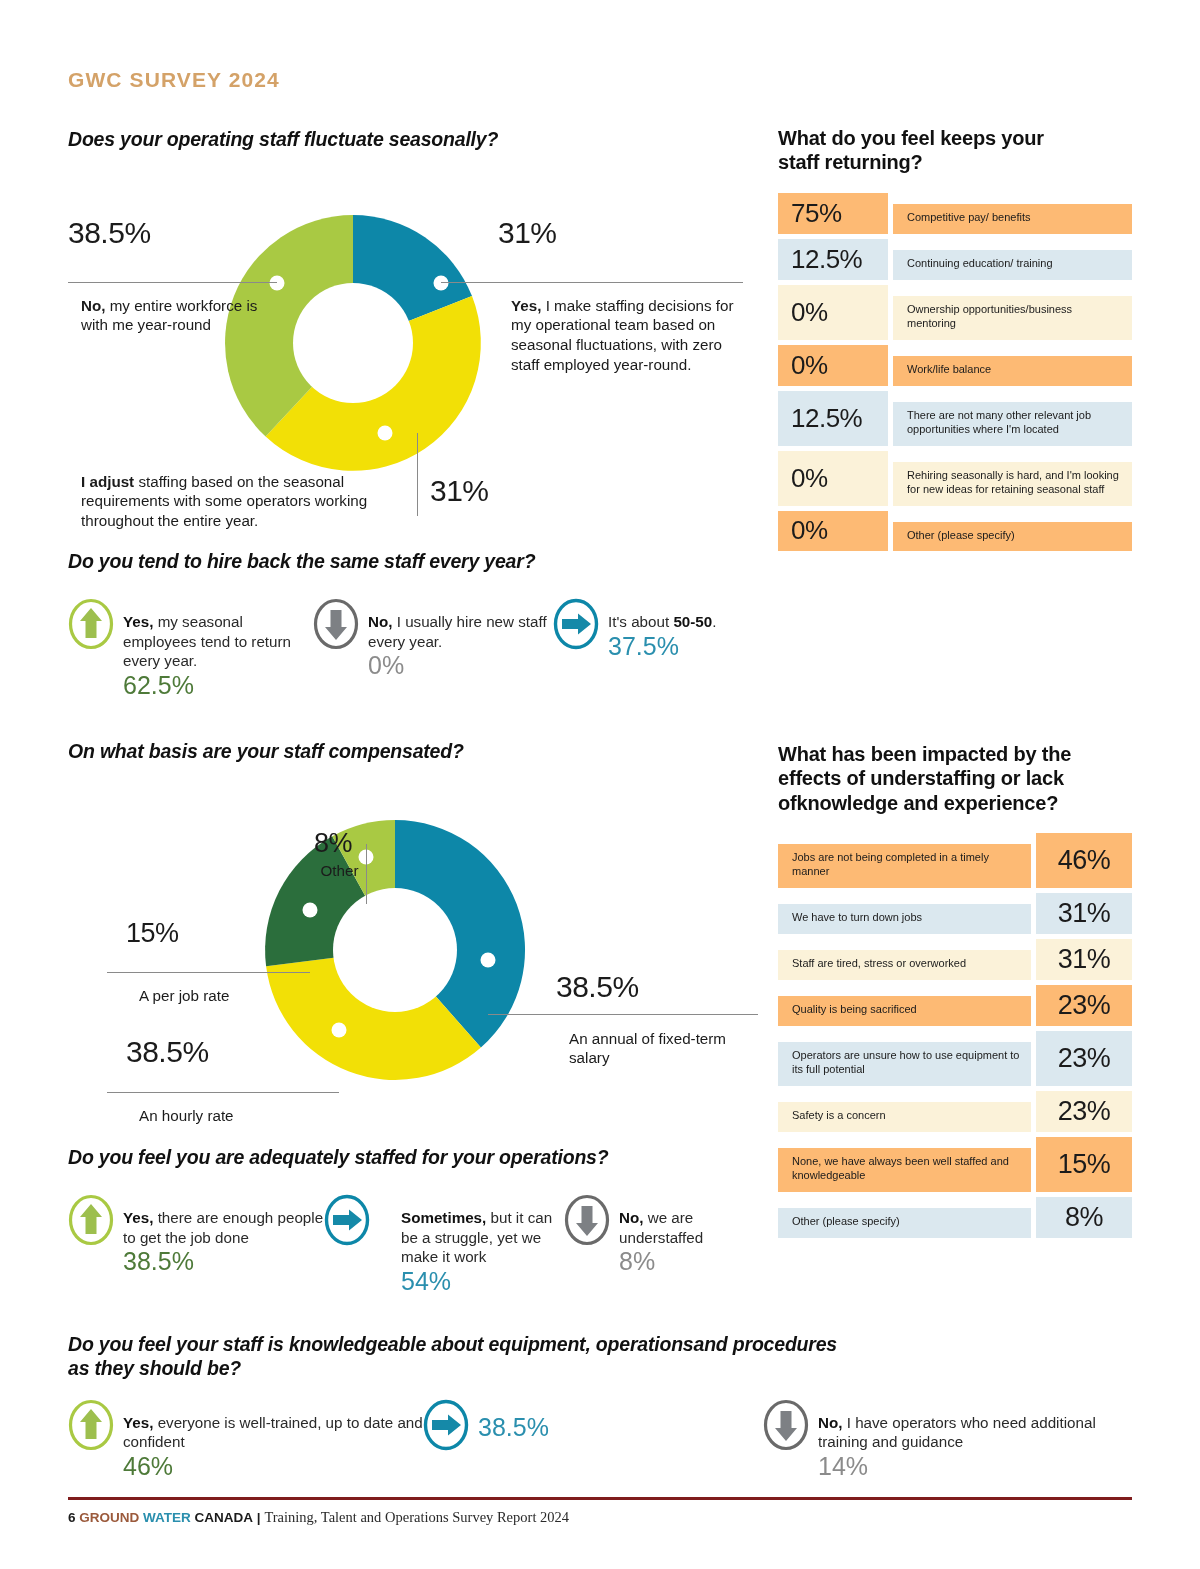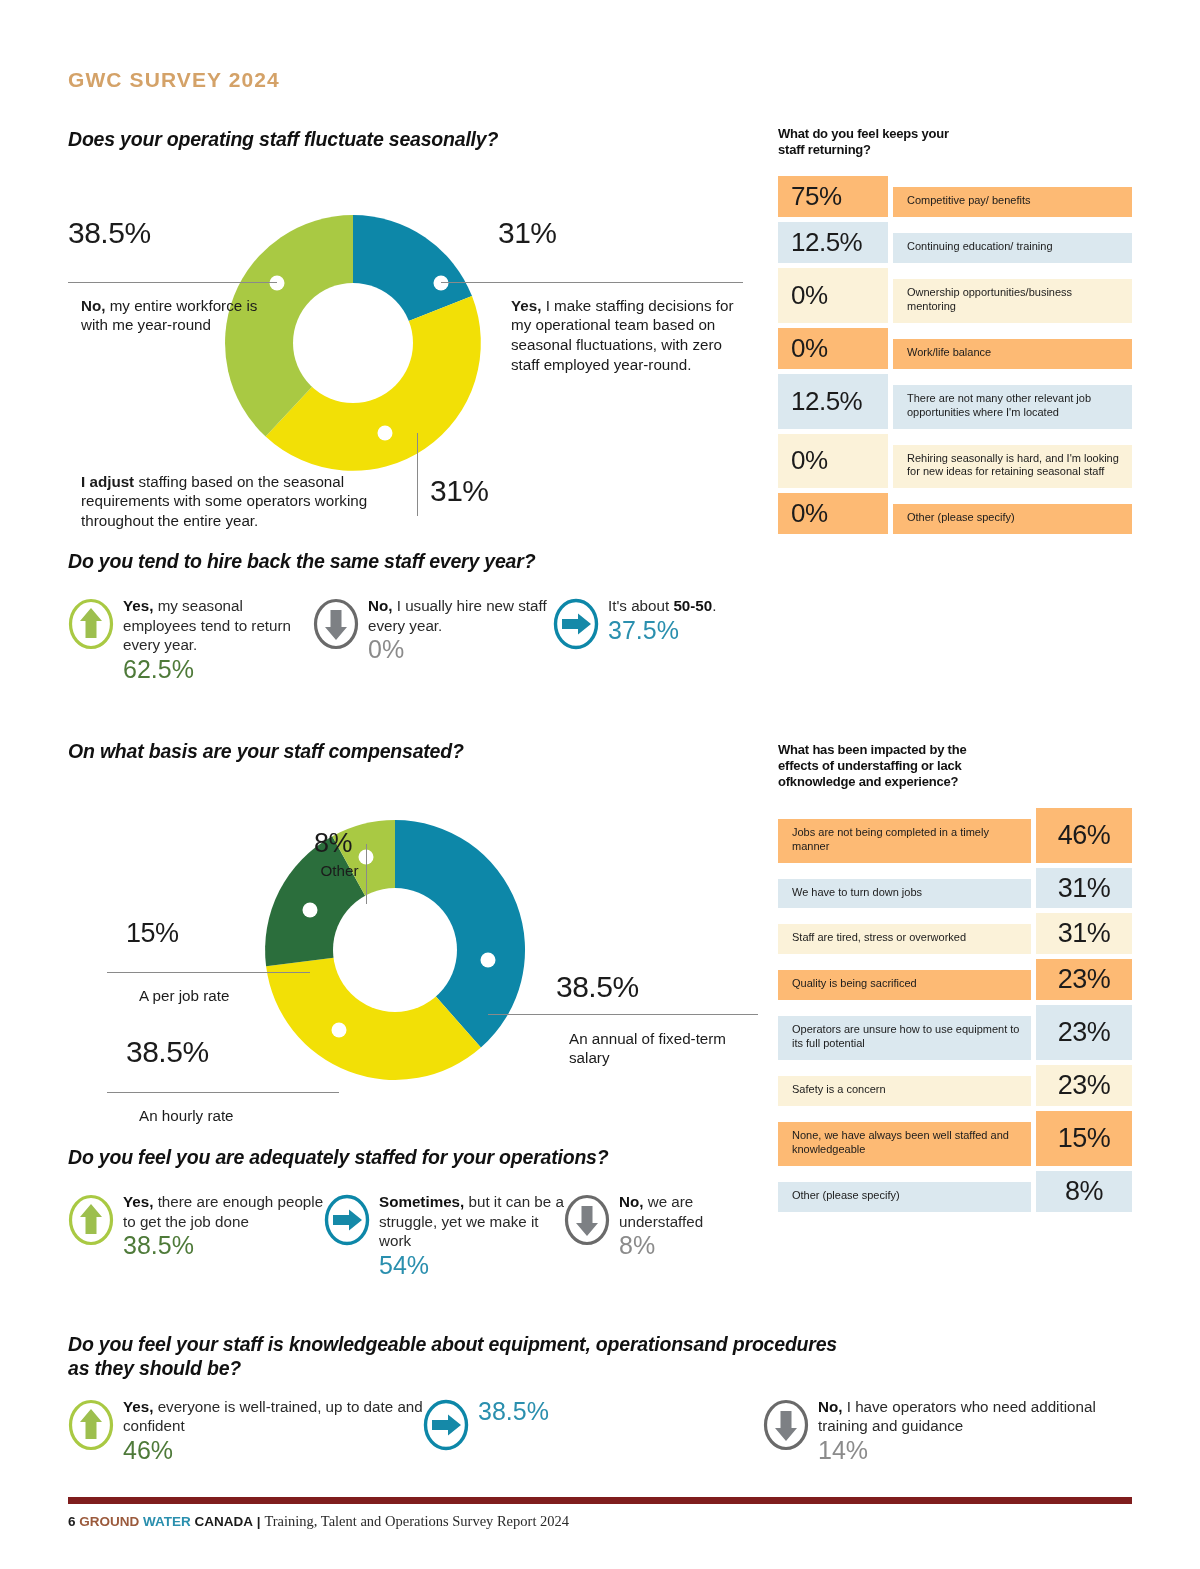--- a/index.html
+++ b/index.html
@@ -38,29 +38,29 @@
   }
   .lbl .pct.small { font-size: 27px; }
   .lbl .desc {
     font-size: 15.2px; line-height: 1.29; color: #1b1b1b; margin-top: 4px; margin-left: 13px;
   }
   .lbl .desc b { font-weight: bold; }
   .rule { position: absolute; height: 1px; background: #8a8a8a; }
   .vrule { position: absolute; width: 1px; background: #8a8a8a; }
   .aitem { display: flex; align-items: flex-start; }
   .aicon { flex: 0 0 auto; margin-right: 9px; margin-top: 2px; }
-  .atext { font-size: 15.2px; line-height: 1.30; color: #2a2a2a; }
+  .atext { font-size: 15.2px; line-height: 1.30; color: #2a2a2a; margin-top: 16px; }
   .atext b { font-weight: bold; color: #111; }
   .aval { font-size: 25px; line-height: 1.1; margin-top: 1px; display: block; }
   .v-green { color: #4e7a39; }
   .v-teal  { color: #2a8fae; }
   .v-grey  { color: #8b8b8b; }
 
   
-  .rhead { font-size: 13px; font-weight: bold; color: #111; line-height: 1.22; letter-spacing: -0.2px; }
+  .rhead { font-size: 20px; font-weight: bold; color: #111; line-height: 1.22; letter-spacing: -0.2px; }
 
   .trow { display: flex; margin-bottom: 5px; }
   .trow .tpct {
     flex: 0 0 110px; display: flex; align-items: center;
     font-size: 26px; color: #1b1b1b; letter-spacing: -0.5px;
     padding-left: 13px;
   }
   .trow .ttxt {
     flex: 1 1 auto; display: flex; align-items: center;
     font-size: 11px; line-height: 1.27; color: #1b1b1b;
@@ -71,21 +71,21 @@
   .trow.rev .ttxt { flex: 1 1 auto; margin-right: 5px; }
   .trow.rev .tpct { flex: 0 0 96px; justify-content: center; padding-left: 0; font-size: 27px; }
 
   .bg-a { background: #fdba74; }
   .bg-b { background: #dbe8ef; }
   .bg-c { background: #fbf2d9; }
 
   
   .footer {
     position: absolute; left: 68px; top: 1497px; width: 1064px;
-    padding-top: 9px; border-top: 7px solid #7f1d1d;
+    padding-top: 9px; border-top: 3px solid #7f1d1d;
     font-size: 13.5px; white-space: nowrap;
   }
   .footer .fnum { font-weight: bold; color: #1b1b1b; }
   .footer .fground { font-weight: bold; color: #9b5a3c; }
   .footer .fwater { font-weight: bold; color: #2a8fae; }
   .footer .fcanada { font-weight: bold; color: #1b1b1b; }
   .footer .fbar { font-weight: bold; color: #1b1b1b; }
   .footer .fsub { font-family: "Liberation Serif", serif; font-size: 14.5px; color: #2a2a2a; }
 </style>
 </head>
@@ -258,21 +258,21 @@
             <ellipse cx="23" cy="26" rx="20.5" ry="23.5" fill="none" stroke="#a9c943" stroke-width="3.2"></ellipse>
             <path d="M 23 10 L 34 23 L 28.5 23 L 28.5 40 L 17.5 40 L 17.5 23 L 12 23 Z" fill="#9dbf4e"></path>
           </svg>
         </div>
         <div class="atext">
           <b>Yes,</b><span> there are enough people to get the job done</span>
           <span class="aval v-green">38.5%</span>
         </div>
       </div>
 
-      <div class="aitem" style="width:240px;">
+      <div class="aitem" style="width:240px;gap:22px;">
         <div class="aicon">
           <svg width="46" height="52" viewBox="0 0 46 52">
             <ellipse cx="23" cy="26" rx="20.5" ry="23.5" fill="none" stroke="#0d87a8" stroke-width="3.4"></ellipse>
             <path d="M 38 26 L 25 15.5 L 25 21 L 9 21 L 9 31 L 25 31 L 25 36.5 Z" fill="#1589a8"></path>
           </svg>
         </div>
         <div class="atext">
           <b>Sometimes,</b><span> but it can be a struggle, yet we make it work</span>
           <span class="aval v-teal">54%</span>
         </div>

